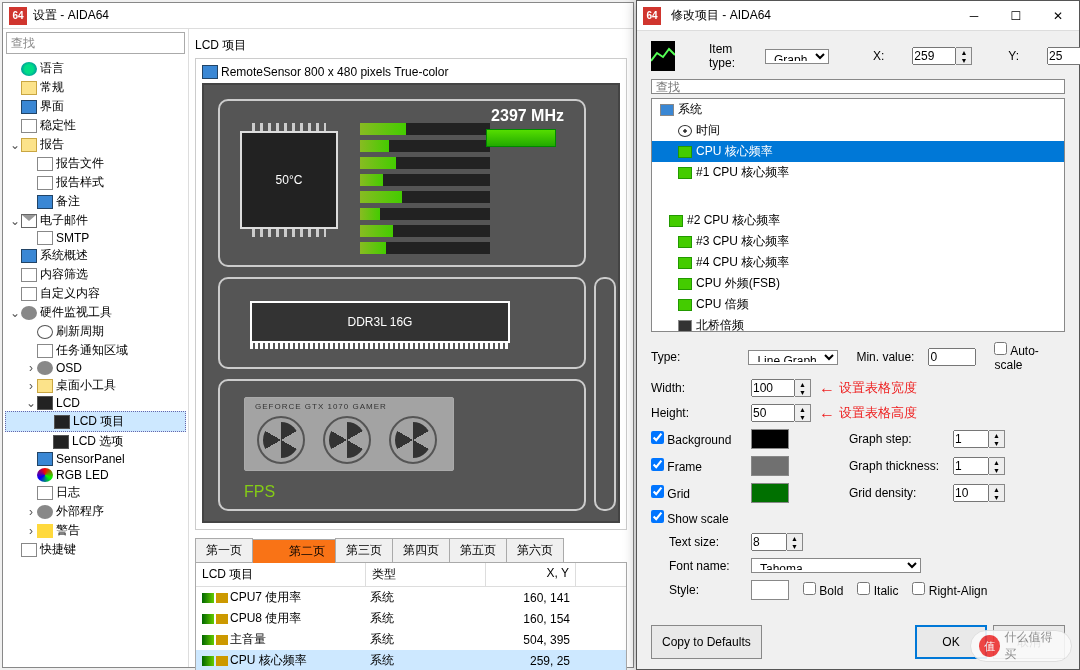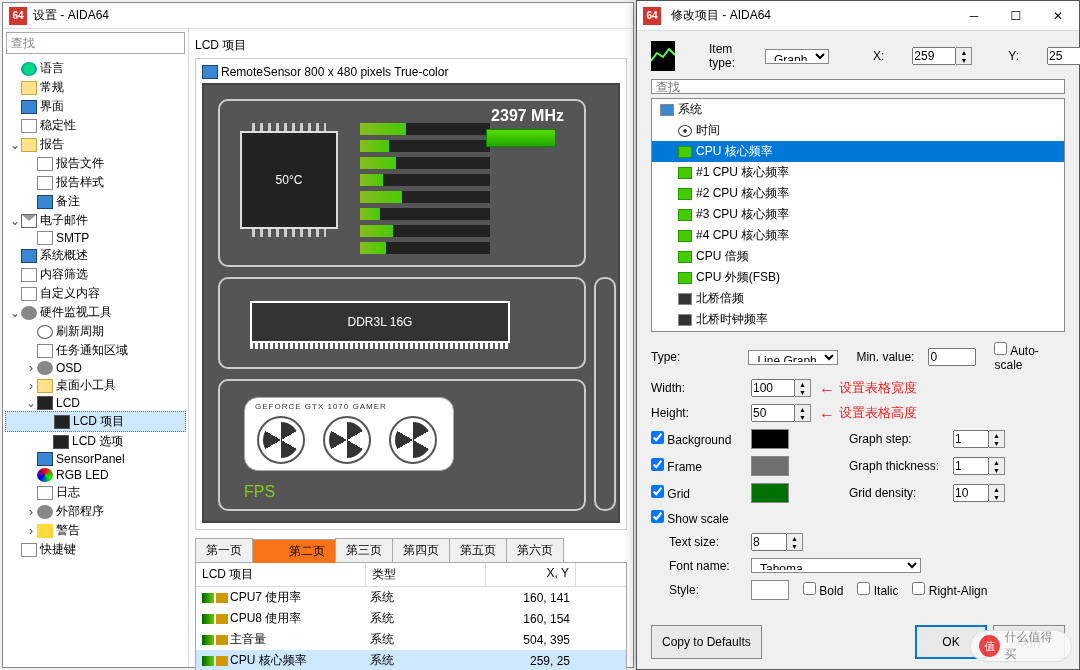--- a/index.html
+++ b/index.html
@@ -46,21 +46,21 @@
 .cpu-chip::before, .cpu-chip::after { content: ""; position: absolute; background: repeating-linear-gradient(90deg,#ccc 0 3px,transparent 3px 8px); }
 .cpu-chip::before { left: 10px; right: 10px; top: -10px; height: 8px; }
 .cpu-chip::after { left: 10px; right: 10px; bottom: -10px; height: 8px; }
 .bars { position: absolute; left: 140px; top: 22px; }
 .bar-row { width: 130px; height: 12px; background: #222; margin-bottom: 5px; position: relative; }
 .bar-fill { position: absolute; left: 0; top: 0; bottom: 0; background: linear-gradient(90deg,#8b2,#4c0); }
 .mhz { position: absolute; right: 20px; top: 6px; color: #fff; font-size: 16px; font-weight: bold; }
 .mhz-graph { position: absolute; right: 28px; top: 28px; width: 70px; height: 18px; background: linear-gradient(180deg,#5d0,#2a0); border: 1px solid #080; }
 .ram-stick { position: absolute; left: 30px; top: 22px; width: 260px; height: 42px; border: 2px solid #fff; background: #333; color: #fff; display: flex; align-items: center; justify-content: center; font-size: 14px; position: absolute; }
 .ram-stick-bottom { position: absolute; left: 30px; bottom: 18px; width: 260px; height: 8px; background: repeating-linear-gradient(90deg,#fff 0 3px,transparent 3px 5px); }
-.gpu-card { position: absolute; left: 24px; top: 16px; width: 210px; height: 74px; background: #ffffff; border: 1px solid #aaa; border-radius: 14px; }
+.gpu-card { position: absolute; left: 24px; top: 16px; width: 210px; height: 74px; background: #a3a3a3; border: 1px solid #aaa; border-radius: 2px; }
 .gpu-label { position: absolute; left: 10px; top: 4px; font-size: 8px; color: #333; letter-spacing: 1px; }
 .fan { position: absolute; top: 18px; width: 48px; height: 48px; border: 2px solid #555; border-radius: 50%; display: flex; align-items: center; justify-content: center; }
 .fan-blade { width: 36px; height: 36px; background: conic-gradient(#333 0 60deg,transparent 60deg 120deg,#333 120deg 180deg,transparent 180deg 240deg,#333 240deg 300deg,transparent 300deg 360deg); border-radius: 50%; }
 .fps { position: absolute; left: 24px; bottom: 8px; color: #84cc16; font-size: 16px; }
 
 .tabs { display: flex; margin-top: 8px; }
 .tab { border: 1px solid #aaa; border-bottom: none; padding: 3px 10px; background: #f0f0f0; margin-right: -1px; }
 .tab.active { background: #f97316; position: relative; top: 1px; padding-left: 36px; }
 .item-table { border: 1px solid #aaa; background: #fff; }
 .item-thead { display: flex; background: #fff; border-bottom: 1px solid #ddd; }
@@ -452,39 +452,39 @@
           <span>时间</span>
         </div>
         <div class="dlg-tree-item sel" style="padding-left: 26px;">
           <span class="dti-icon green"></span>
           <span>CPU 核心频率</span>
         </div>
         <div class="dlg-tree-item" style="padding-left: 26px;">
           <span class="dti-icon green"></span>
           <span>#1 CPU 核心频率</span>
         </div>
-        <div class="dlg-tree-item" style="padding-left: 26px;">
+        <div class="dlg-tree-item" style="padding-left: 17px; margin-top: 27px;">
           <span class="dti-icon green"></span>
           <span>#2 CPU 核心频率</span>
         </div>
         <div class="dlg-tree-item" style="padding-left: 26px;">
           <span class="dti-icon green"></span>
           <span>#3 CPU 核心频率</span>
         </div>
         <div class="dlg-tree-item" style="padding-left: 26px;">
           <span class="dti-icon green"></span>
           <span>#4 CPU 核心频率</span>
         </div>
         <div class="dlg-tree-item" style="padding-left: 26px;">
           <span class="dti-icon green"></span>
+          <span>CPU 外频(FSB)</span>
+        </div>
+        <div class="dlg-tree-item" style="padding-left: 26px;">
+          <span class="dti-icon green"></span>
           <span>CPU 倍频</span>
-        </div>
-        <div class="dlg-tree-item" style="padding-left: 26px;">
-          <span class="dti-icon green"></span>
-          <span>CPU 外频(FSB)</span>
         </div>
         <div class="dlg-tree-item" style="padding-left: 26px;">
           <span class="dti-icon dark"></span>
           <span>北桥倍频</span>
         </div>
         <div class="dlg-tree-item" style="padding-left: 26px;">
           <span class="dti-icon dark"></span>
           <span>北桥时钟频率</span>
         </div>
         <div class="dlg-tree-item" style="padding-left: 26px;"></div>

